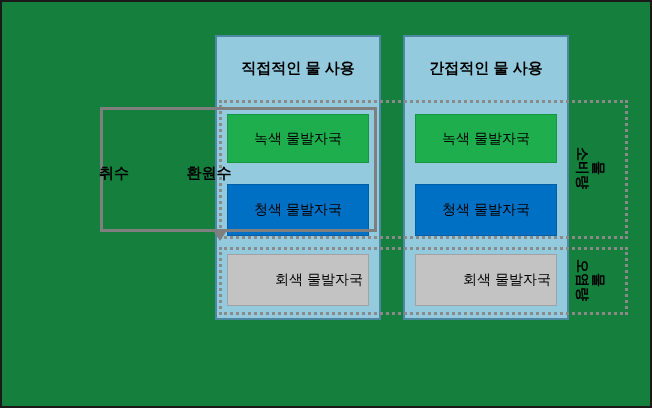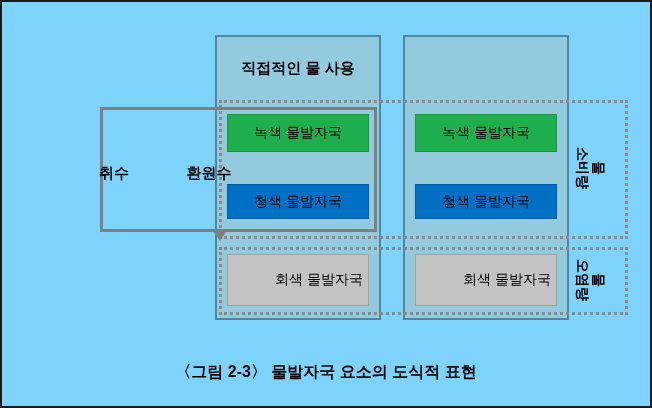--- a/index.html
+++ b/index.html
@@ -1,18 +1,18 @@
 <!DOCTYPE html>
 <html><head>
 <meta charset="utf-8">
 <style>
   html,body { margin:0; padding:0; background:#fff; }
   .figure {
     position:relative; width:652px; height:408px;
-    background:#7dd3fc; border:2px solid #1a1a1a; box-sizing:border-box;
+    background:#15803d; border:2px solid #1a1a1a; box-sizing:border-box;
     font-family:"Liberation Sans","DejaVu Sans",sans-serif; color:#000;
     overflow:hidden;
   }
 
   
   .use-col {
     position:absolute; top:33px; height:285px; width:166px;
     background:#93cade; border:2px solid #4d87a0; box-sizing:border-box; z-index:1;
   }
   .col-direct   { left:213px; }
@@ -21,22 +21,22 @@
     position:absolute; top:22px; left:0; right:0; text-align:center;
     font-weight:bold; font-size:15px; white-space:nowrap;
   }
 
   
   .fp-box {
     position:absolute; left:10px; right:10px;
     display:flex; align-items:center; justify-content:center;
     font-size:14px; box-sizing:border-box; z-index:4;
   }
-  .fp-green { top:77px;  height:38px; background:#1fae4e; border:1px solid #179642; }
-  .fp-blue  { top:147px; height:35px; background:#0070c5; border:1px solid #005ea8; }
+  .fp-green { top:77px;  height:49px; background:#1fae4e; border:1px solid #179642; }
+  .fp-blue  { top:147px; height:52px; background:#0070c5; border:1px solid #005ea8; }
   .fp-gray  { top:217px; height:52px; background:#c3c3c3; border:1px solid #a2a2a2;padding-left:42px; }
 
   
   .dash-rect {
     position:absolute; border:3px dotted #8a8a8a; box-sizing:border-box;
     z-index:2; background:transparent;
   }
   .dash-consumption { left:217px; top:98px;  width:409px; height:139px; }
   .dash-pollution   { left:217px; top:245px; width:409px; height:68px; }
 
@@ -91,32 +91,32 @@
   <div class="flow-arrow"></div>
 
   <div class="use-col col-direct">
     <div class="col-header">직접적인 물 사용</div>
     <div class="fp-box fp-green">녹색 물발자국</div>
     <div class="fp-box fp-blue">청색 물발자국</div>
     <div class="fp-box fp-gray">회색 물발자국</div>
   </div>
 
   <div class="use-col col-indirect">
+    <div class="col-header">간접적인 물 사용</div>
     <div class="fp-box fp-green">녹색 물발자국</div>
     <div class="fp-box fp-blue">청색 물발자국</div>
     <div class="fp-box fp-gray">회색 물발자국</div>
   </div>
 
   <div class="flow-label label-intake">취수</div>
   <div class="flow-label label-return">환원수</div>
 
   <div class="side-label side-consumption">
     <span class="vline">물</span>
     <span class="vline">소비량</span>
   </div>
   <div class="side-label side-pollution">
     <span class="vline">물</span>
     <span class="vline">오염량</span>
   </div>
 
-  <div class="fig-caption">〈그림 2-3〉 물발자국 요소의 도식적 표현</div>
 
 </div>
 
 </body></html>

